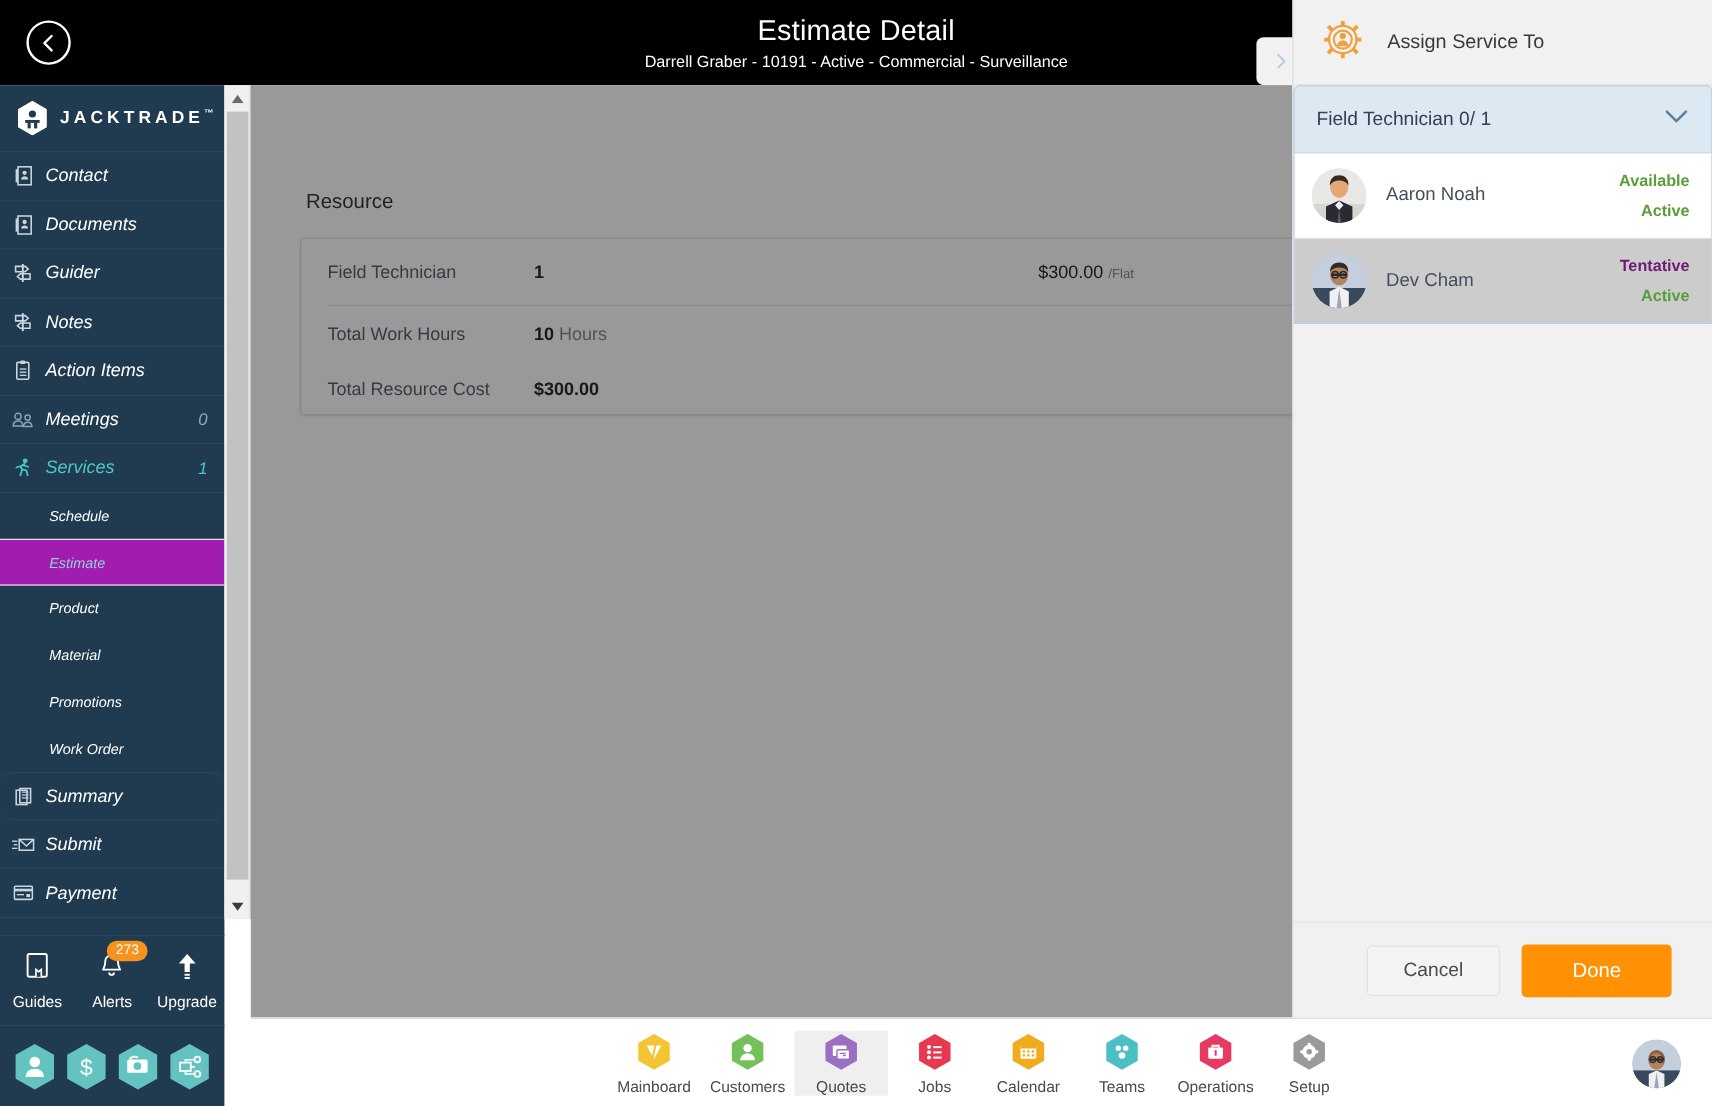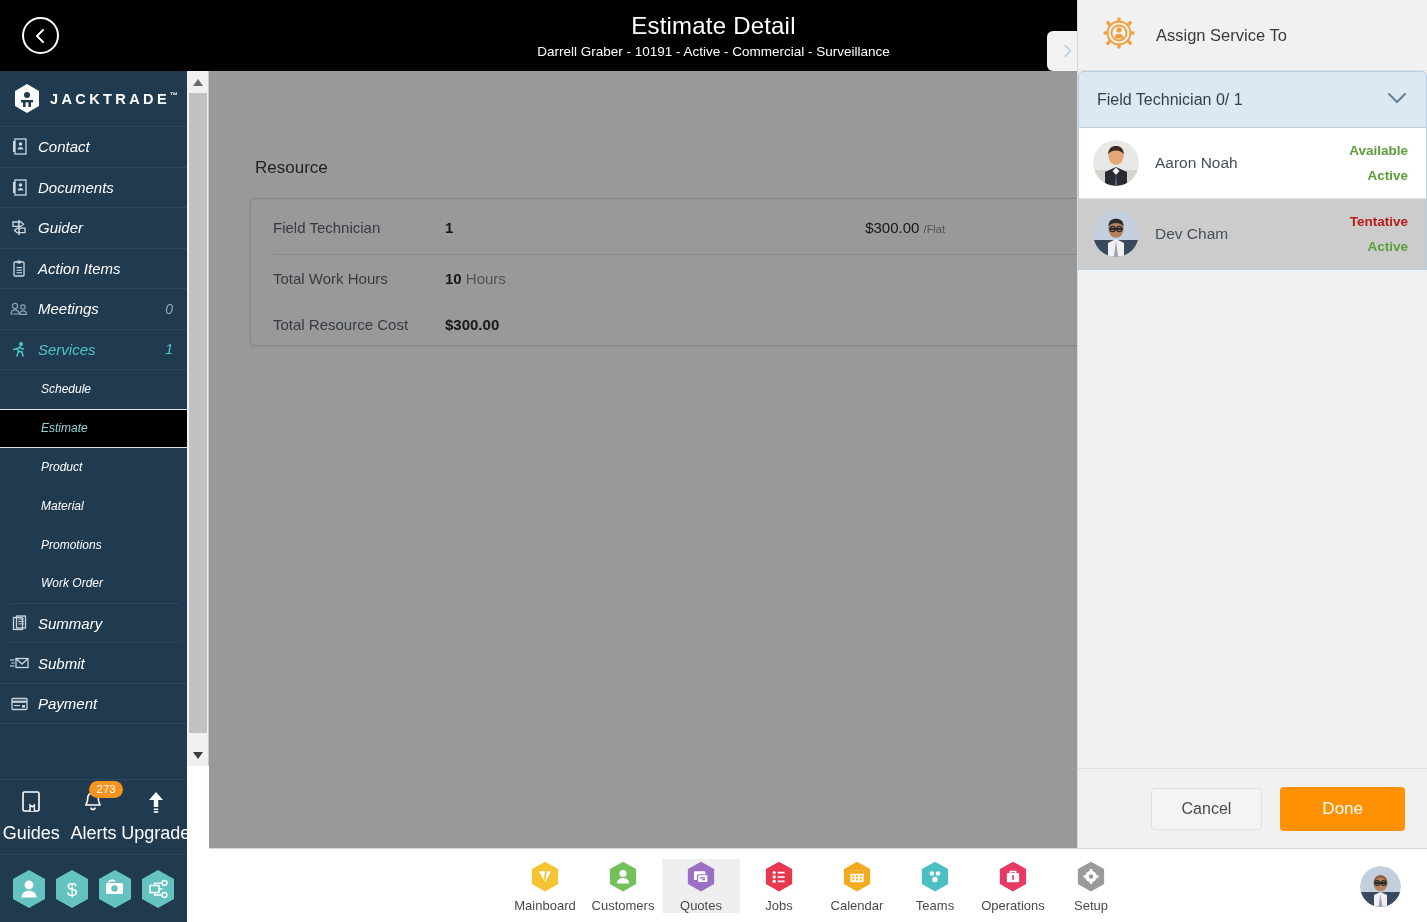--- a/index.html
+++ b/index.html
@@ -62,21 +62,21 @@
   .nav-item .lbl { flex: 1; }
   .nav-item .cnt { margin-right: 14px; font-size: 14px; color: #93a7b8; }
   .nav-item.active-parent { color: #4ec7c4; background: #203a4f; }
   .nav-item.active-parent .cnt { color: #4ec7c4; }
   .nav-sub {
     height: 38.8px; display: flex; align-items: center;
     padding-left: 41px; font-size: 12px; color: #ffffff; cursor: pointer;
     border-bottom: 0;
   }
   .nav-sub.selected {
-    background: #000000; color: #8fd3da;
+    background: #a21caf; color: #8fd3da;
     border-top: 1px solid #e3e3e3; border-bottom: 1px solid #e3e3e3;
   }
 
   
   .sb-scroll {
     position: absolute; left: 187px; top: 71px; width: 22px; height: 695px;
     background: #f0f0f0; border-right: 1px solid #c8c8c8;
   }
   .sb-arrow { width: 22px; height: 22px; display: flex; align-items: center; justify-content: center; cursor: pointer; }
   .sb-thumb {
@@ -85,21 +85,21 @@
   }
   .sb-arrow.down { position: absolute; left: 0; bottom: 0; }
 
   
   .sb-tools {
     position: absolute; left: 0; bottom: 67px; width: 187px; height: 76px;
     display: flex; align-items: center; justify-content: space-around;
     border-top: 1px solid #2c4860; border-bottom: 1px solid #2c4860;
   }
   .tool { display: flex; flex-direction: column; align-items: center; cursor: pointer; position: relative; width: 56px; }
-  .tool .tlbl { font-size: 18px; margin-top: 5px; color: #fff; }
+  .tool .tlbl { font-size: 13px; margin-top: 5px; color: #fff; }
   .badge {
     position: absolute; top: -9px; left: 24px;
     background: #f6921e; color: #fff; font-size: 11.5px; font-weight: 400;
     border-radius: 10px; padding: 1px 7px 2px; line-height: 14px;
   }
   .sb-hexes {
     position: absolute; left: 0; bottom: 0; width: 187px; height: 67px;
     display: flex; align-items: center; justify-content: space-around; padding: 0 8px;
   }
   .hexbtn { width: 36px; height: 40px; cursor: pointer; }
@@ -161,26 +161,26 @@
   .prow {
     height: 71px; display: flex; align-items: center; padding: 0 18px 0 14px;
     cursor: pointer; border-bottom: 1px solid #e6e6e6;
   }
   .prow.white { background: #ffffff; }
   .prow.gray  { background: #cccccc; border-bottom: 1px solid #b9cfdf; }
   .avatar { width: 46px; height: 46px; border-radius: 50%; flex: none; overflow: hidden; position: relative; }
   .pname { flex: 1; margin-left: 16px; font-size: 15.5px; color: #44505c; }
   .pstat { text-align: right; font-size: 13.5px; font-weight: 700; line-height: 25px; }
   .s-avail { color: #5a9e3a; }
-  .s-tent  { color: #b91c1c; }
+  .s-tent  { color: #701a75; }
   .s-act   { color: #5a9e3a; }
   .panel-body { flex: 1; background: #f1f1f1; }
   .panel-foot {
     height: 80px; background: #f1f1f1; border-top: 1px solid #e0e0e0;
-    display: flex; align-items: center; justify-content: flex-end; padding-right: 22px; gap: 18px;
+    display: flex; align-items: center; justify-content: flex-end; padding-right: 34px; gap: 18px;
   }
   .btn-cancel {
     background: #f4f4f4; border: 1px solid #e0e0e0; color: #4a4a4a;
     font-size: 16px; padding: 11px 30px; border-radius: 4px; cursor: pointer;
     font-family: "Liberation Sans", sans-serif;
   }
   .btn-done {
     background: #ff9102; border: none; color: #ffffff;
     font-size: 17px; padding: 12px 42px; border-radius: 4px; cursor: pointer;
     font-family: "Liberation Sans", sans-serif;
@@ -277,20 +277,31 @@
           <svg width="16" height="17" viewBox="0 0 16 17">
               <rect x="7.2" y="1" width="1.6" height="15" fill="#c9d6e0"></rect>
               <path d="M2 3h8l2.5 2.2L10 7.4H2z" fill="none" stroke="#c9d6e0" stroke-width="1.3"></path>
               <path d="M14 9.2H6L3.5 11.4 6 13.6h8z" fill="none" stroke="#c9d6e0" stroke-width="1.3"></path>
             </svg>
         </span>
         <span class="lbl">Guider</span>
         <span class="cnt"></span>
       </div>
 
+      <div class="nav-item">
+        <span class="ic">
+          <svg width="16" height="17" viewBox="0 0 16 17">
+              <rect x="7.2" y="1" width="1.6" height="15" fill="#c9d6e0"></rect>
+              <path d="M2 3h8l2.5 2.2L10 7.4H2z" fill="none" stroke="#c9d6e0" stroke-width="1.3"></path>
+              <path d="M14 9.2H6L3.5 11.4 6 13.6h8z" fill="none" stroke="#c9d6e0" stroke-width="1.3"></path>
+            </svg>
+        </span>
+        <span class="lbl">Notes</span>
+        <span class="cnt"></span>
+      </div>
 
       <div class="nav-item">
         <span class="ic">
           <svg width="14" height="17" viewBox="0 0 14 17">
               <rect x="2" y="2" width="10" height="14" rx="1" fill="none" stroke="#c9d6e0" stroke-width="1.3"></rect>
               <rect x="5" y="0.4" width="4" height="3" rx="1" fill="#c9d6e0"></rect>
               <rect x="4.5" y="7" width="5.5" height="1.1" fill="#c9d6e0"></rect>
               <rect x="4.5" y="9.6" width="5.5" height="1.1" fill="#c9d6e0"></rect>
               <rect x="4.5" y="12.2" width="5.5" height="1.1" fill="#c9d6e0"></rect>
             </svg>

